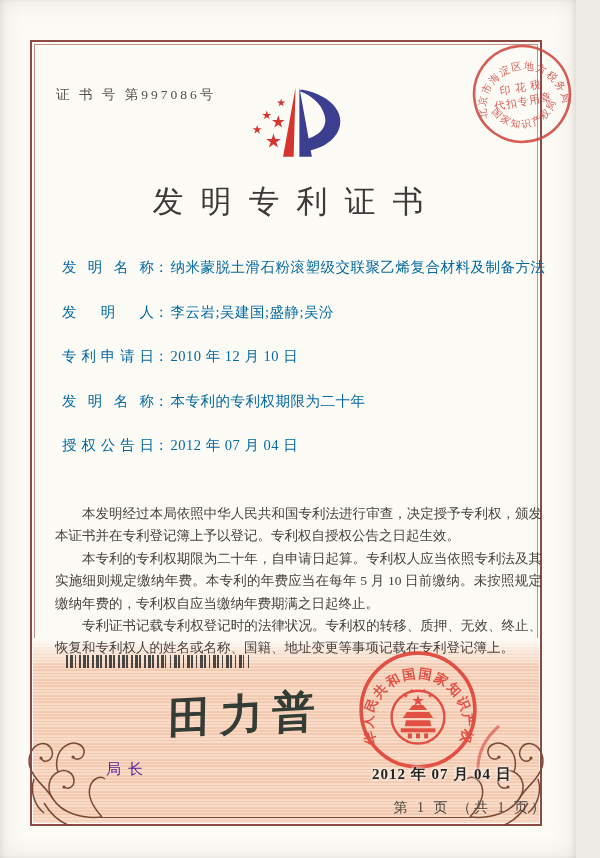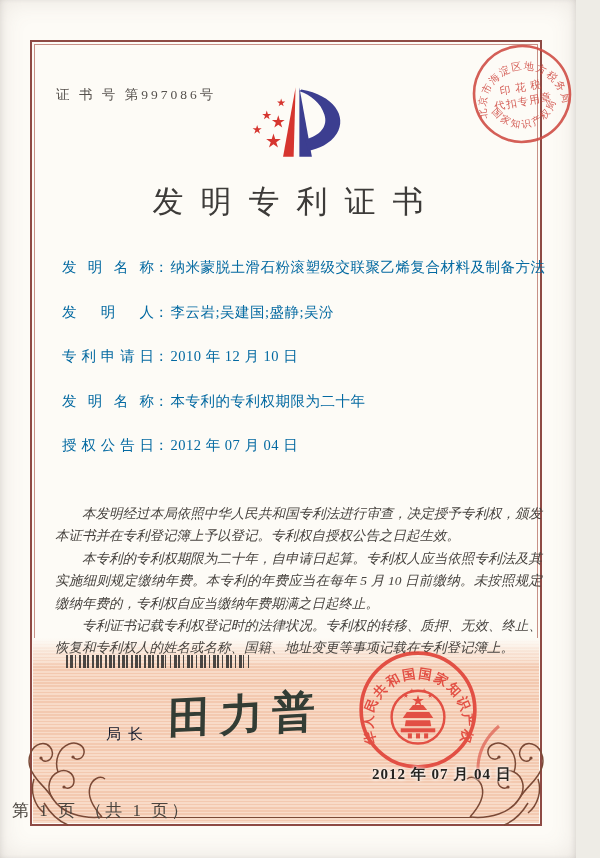--- a/index.html
+++ b/index.html
@@ -22,46 +22,46 @@
          letter-spacing:17px;font-weight:400;text-indent:17px;}
 
   .fields{position:absolute;left:62px;top:256px;right:36px;display:flex;flex-direction:column;gap:22.5px;
           font-size:14.5px;color:#0369a1;}
   .f-row{line-height:22px;white-space:nowrap;}
   .f-label{display:inline-block;width:92px;text-align:justify;text-align-last:justify;vertical-align:top;}
   .f-colon{display:inline-block;margin-right:2px;}
   .f-value{letter-spacing:.5px;}
 
   .body-text{position:absolute;left:55px;right:34px;top:503px;font-size:13.5px;line-height:22.4px;
-             color:#46423e;font-style:italic;text-align:justify;z-index:3;}
+             color:#46423e;text-align:justify;z-index:3;}
   .body-text p{margin:0;text-indent:2em;}
 
   .pink-band{position:absolute;left:33px;right:37px;top:638px;bottom:35px;z-index:1;
      background:repeating-linear-gradient(0deg,#f8dbc8 0px,#f8dbc8 1.6px,#f3c9b0 1.6px,#f3c9b0 3.2px);}
   .band-fade{position:absolute;top:0;left:0;right:0;height:30px;
      background:linear-gradient(#fdfbf6,rgba(253,251,246,0));}
 
   .barcode{position:absolute;left:66px;top:655px;width:183px;height:13px;z-index:4;opacity:.85;
      background:repeating-linear-gradient(90deg,#2b2b2b 0 1.5px,transparent 1.5px 4px,#2b2b2b 4px 7px,transparent 7px 8.5px,#2b2b2b 8.5px 9.5px,transparent 9.5px 13px);}
 
-  .director{position:absolute;left:106px;top:725px;font-size:15px;letter-spacing:7px;color:#0f172a;z-index:4;}
+  .director{position:absolute;left:106px;top:760px;font-size:15px;letter-spacing:7px;color:#4c1d95;z-index:4;}
   .signature{position:absolute;left:168px;top:686px;font-size:43px;color:#333d35;letter-spacing:9px;
              transform:rotate(-3deg) skewX(-4deg);font-weight:600;z-index:4;}
 
   .big-seal{position:absolute;left:352px;top:644px;width:132px;height:132px;z-index:5;opacity:.92;}
   .ghost-arc{position:absolute;left:465px;top:722px;width:44px;height:62px;z-index:2;opacity:.6;}
   .seal-date{position:absolute;left:372px;top:765px;font-size:15px;font-weight:700;color:#262420;
              letter-spacing:1px;z-index:6;text-shadow:0 0 5px #fff,0 0 3px #fff;}
 
   .ornament{position:absolute;width:82px;height:96px;z-index:4;}
   .orn-left{left:24px;top:733px;}
   .orn-right{right:28px;top:733px;transform:scaleX(-1);}
   .orn-line{position:absolute;left:100px;right:104px;top:817px;height:1.4px;background:#7a4936;z-index:4;}
 
-  .footer{position:absolute;left:30px;width:536px;top:799px;text-align:left;font-size:17px;
+  .footer{position:absolute;left:30px;width:536px;top:799px;text-align:right;font-size:14px;
           color:#4a453f;letter-spacing:3px;z-index:6;transform:translateX(-18px);}
 </style>
 </head>
 <body>
 
 <svg width="0" height="0" style="position:absolute" aria-hidden="true">
   <defs>
     <path id="st" d="M0,-1 L0.225,-0.309 L0.951,-0.309 L0.363,0.118 L0.588,0.809 L0,0.382 L-0.588,0.809 L-0.363,0.118 L-0.951,-0.309 L-0.225,-0.309 Z"></path>
     <path id="flourish-p1" d="M78,84 C58,86 38,80 29,66 C21,54 26,43 34,39 C42,35 50,40 50,48 C50,54 44,57 40,54"></path>
     <path id="flourish-p2" d="M29,66 C21,52 10,48 6,34 C3,24 8,13 16,11 C24,9 30,16 28,23 C26,29 19,30 17,25"></path>

